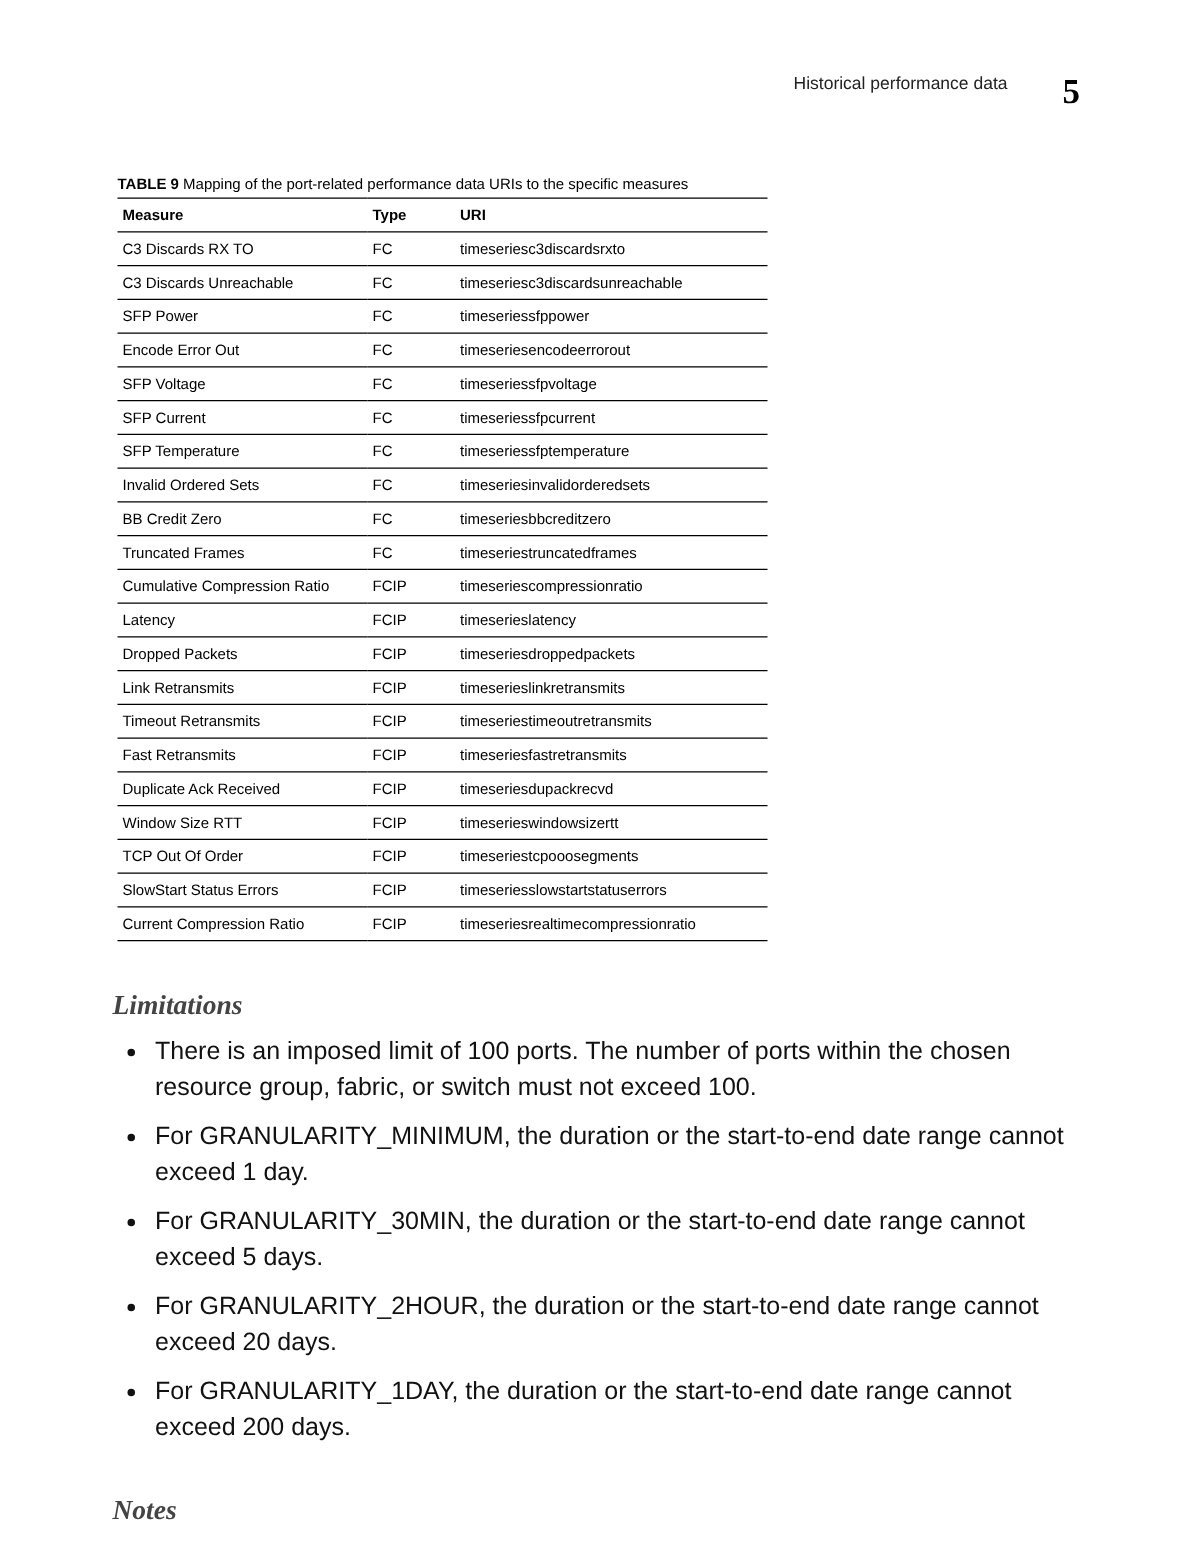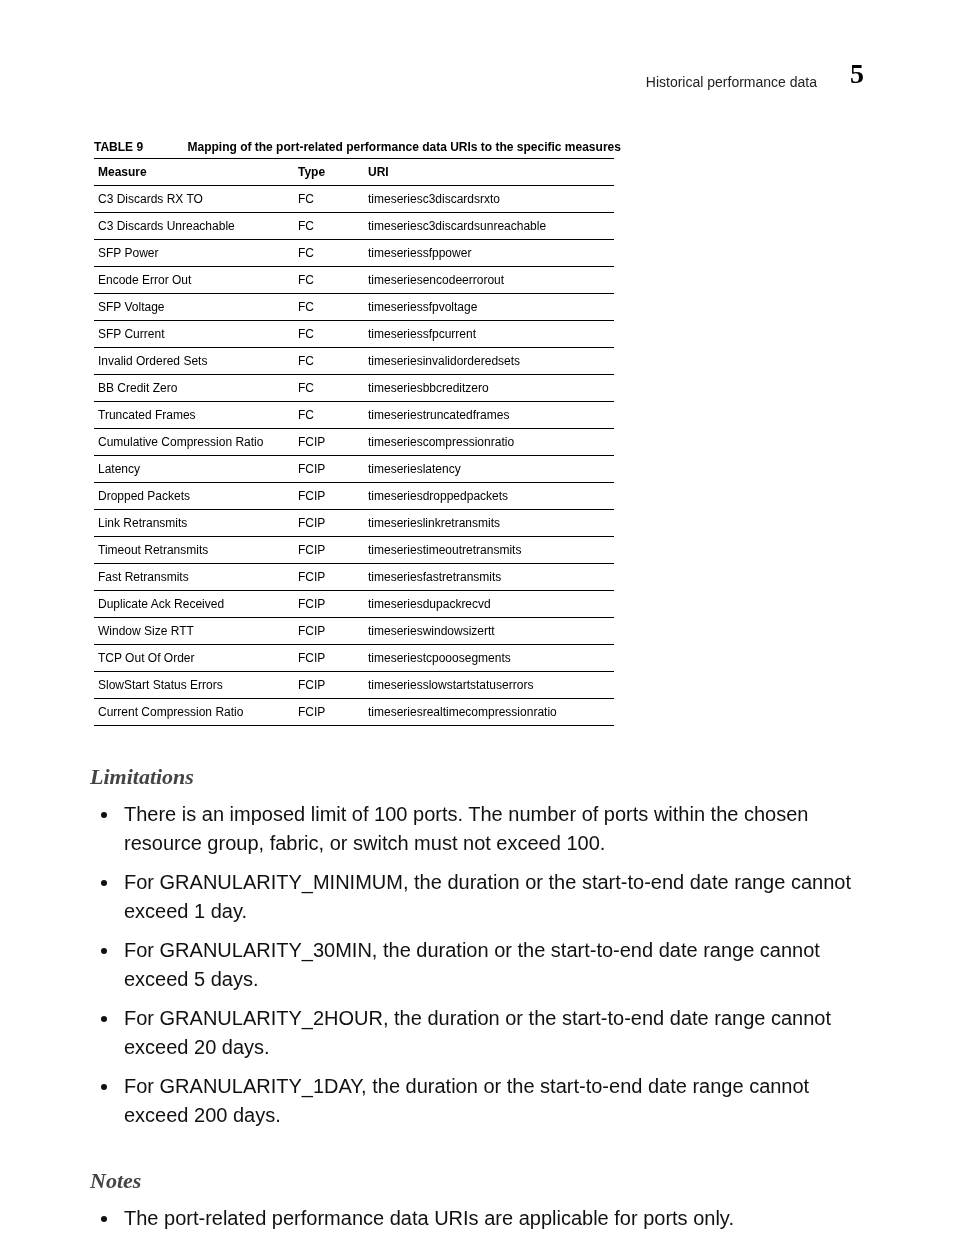--- a/index.html
+++ b/index.html
@@ -14,22 +14,22 @@
     height: 1235px;
     box-sizing: border-box;
     padding: 60px 90px 60px 90px;
     position: relative;
   }
   .running-head {
     position: absolute;
     top: 58px;
     right: 90px;
     display: flex;
-    align-items: flex-end;
-    gap: 33px;
+    align-items: flex-start;
+    gap: 44px;
   }
   .running-title {
     font-size: 14px;
     color: #222;
   }
   .chapter-number {
     font-size: 28px;
     font-weight: bold;
     font-family: Georgia, 'Times New Roman', serif;
   }
@@ -38,22 +38,21 @@
   }
   .table-caption {
     font-size: 12px;
     margin: 0 0 4px 4px;
     color: #000;
   }
   .table-caption .tbl-label {
     font-weight: bold;
   }
   .table-caption .tbl-title {
-    font-weight: bold;
-    margin-left: 41px;
+    font-weight: normal;
   }
   table.data {
     border-collapse: collapse;
     width: 520px;
     margin-left: 4px;
     font-size: 12px;
   }
   table.data th {
     text-align: left;
     font-weight: bold;
@@ -143,20 +142,25 @@
             <td>SFP Voltage</td>
             <td>FC</td>
             <td>timeseriessfpvoltage</td>
           </tr>
           <tr>
             <td>SFP Current</td>
             <td>FC</td>
             <td>timeseriessfpcurrent</td>
           </tr>
           <tr>
+            <td>SFP Temperature</td>
+            <td>FC</td>
+            <td>timeseriessfptemperature</td>
+          </tr>
+          <tr>
             <td>Invalid Ordered Sets</td>
             <td>FC</td>
             <td>timeseriesinvalidorderedsets</td>
           </tr>
           <tr>
             <td>BB Credit Zero</td>
             <td>FC</td>
             <td>timeseriesbbcreditzero</td>
           </tr>
           <tr>

